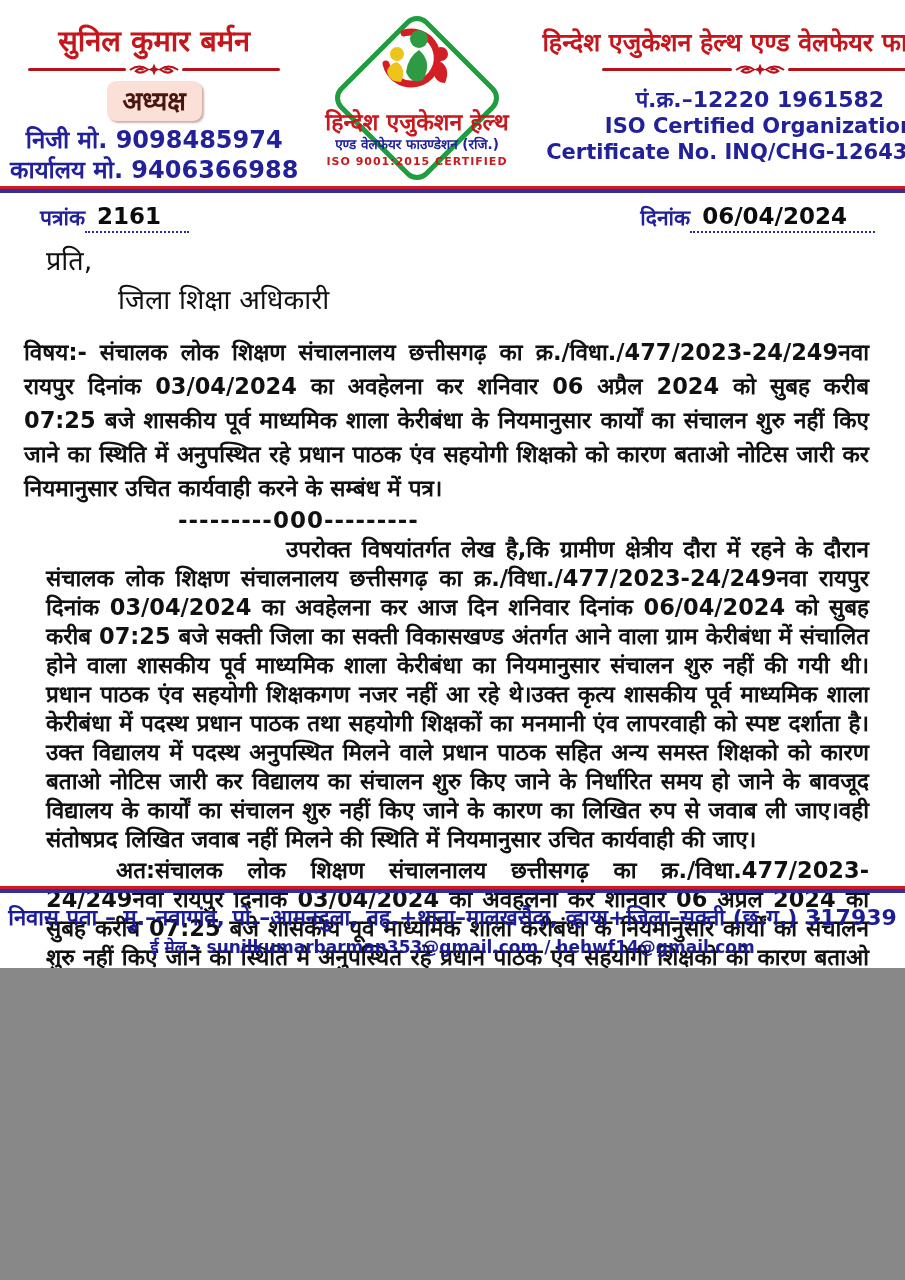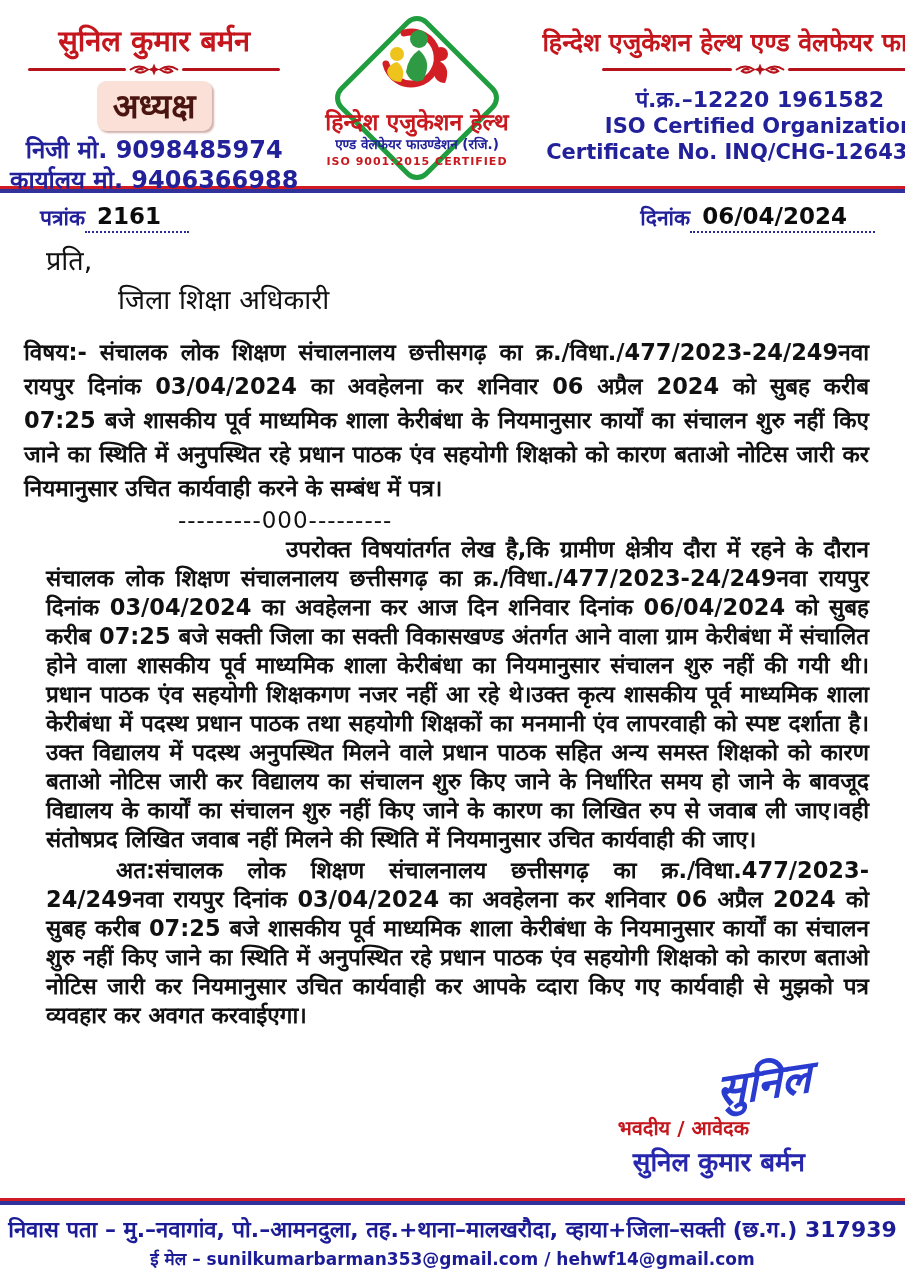--- a/index.html
+++ b/index.html
@@ -1,52 +1,52 @@
 <!DOCTYPE html>
 <html><head>
 <meta charset="utf-8">
 <style>
   * { margin:0; padding:0; box-sizing:border-box; }
   body { background:#888; }
   .page {
-    width:905px; height:1280px; background:#ffffff; margin:0 auto;
+    width:905px; height:968px; background:#ffffff; margin:0 auto;
     font-family:"DejaVu Sans","Liberation Sans",sans-serif;
     overflow:hidden; position:relative; color:#111;
   }
   
   .letterhead { display:flex; align-items:flex-start; padding:10px 6px 0 10px; height:186px; }
   .lh-left { width:300px; text-align:center; padding-top:10px; }
   .lh-name { font-size:29px; font-weight:bold; color:#c4161c; white-space:nowrap; }
   .orn-divider { display:flex; align-items:center; margin:3px 18px 4px 18px; }
   .orn-line { flex:1; height:3px; background:#b5121b; border-radius:2px; }
   .orn-center { flex:0 0 auto; margin:0 2px; }
   .title-badge {
     display:inline-block; background:#fae0d6; color:#4a1410; font-weight:bold;
-    font-size:34px; padding:1px 16px 3px 16px; border-radius:9px;
+    font-size:26px; padding:1px 16px 3px 16px; border-radius:9px;
     box-shadow:2px 2px 2px rgba(150,80,70,.45); margin-bottom:4px;
   }
   .lh-phone { font-size:24px; font-weight:bold; color:#22219a; line-height:1.25; white-space:nowrap; }
   .lh-center { width:240px; position:relative; height:184px; flex:0 0 auto; }
   .lh-center svg { position:absolute; left:0; top:0; overflow:visible; }
   .lh-right { flex:1; text-align:center; padding:14px 8px 0 4px; }
   .lh-org { font-size:25px; font-weight:bold; color:#c4161c; white-space:nowrap; }
   .lh-reg { font-size:22px; font-weight:bold; color:#22219a; margin-top:4px; }
   .lh-iso, .lh-cert { font-size:21px; font-weight:bold; color:#22219a; line-height:1.25; }
   
   .double-rule { height:2px; border-top:3px solid #d01b24; border-bottom:4px solid #31319b; background:#fff; }
   
   .meta-row { display:flex; justify-content:space-between; padding:10px 30px 0 40px; }
   .meta-field { display:flex; align-items:flex-end; }
   .meta-label { font-size:21px; font-weight:bold; color:#22219a; padding-bottom:2px; }
   .meta-val { font-size:23px; font-weight:bold; color:#0c0c0c; border-bottom:2.5px dotted #2a2a9a; padding:0 28px 2px 12px; }
   
   .recipient { margin:8px 0 0 46px; font-size:27px; font-weight:normal; line-height:1.45; }
   .recipient .indent { margin-left:72px; }
   .subject { margin:16px 36px 0 24px; font-size:22.5px; font-weight:bold; line-height:34px; text-align:justify; }
-  .ooo { margin:2px 0 0 178px; font-size:23px; font-weight:normal; letter-spacing:1px; }
+  .ooo { margin:2px 0 0 178px; font-size:23px; font-weight:bold; letter-spacing:1px; }
   .para { margin:2px 36px 0 46px; font-size:22.5px; font-weight:bold; line-height:29px; text-align:justify; }
   .para1 { text-indent:240px; }
   .para2 { text-indent:70px; }
   
   .sig-block { margin-top:22px; text-align:right; padding-right:52px; }
   .sig-hand { display:inline-block; font-size:44px; font-style:italic; font-weight:bold; color:#2a3bd0;
               transform:rotate(-9deg) skewX(-6deg); margin-right:42px; }
   .sig-role { font-size:20px; font-weight:bold; color:#c4161c; margin:2px 104px 0 0; }
   .sig-name { font-size:26px; font-weight:bold; color:#2727ad; margin:2px 48px 0 0; }
   

